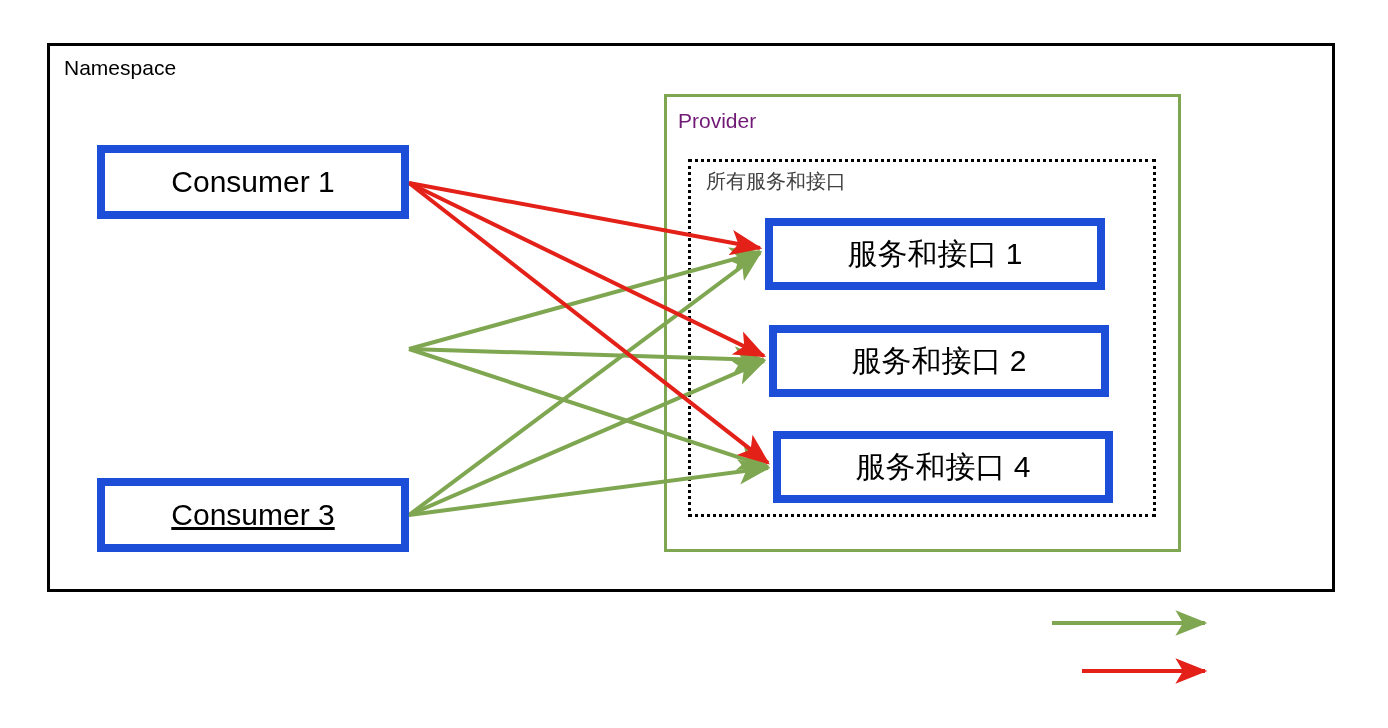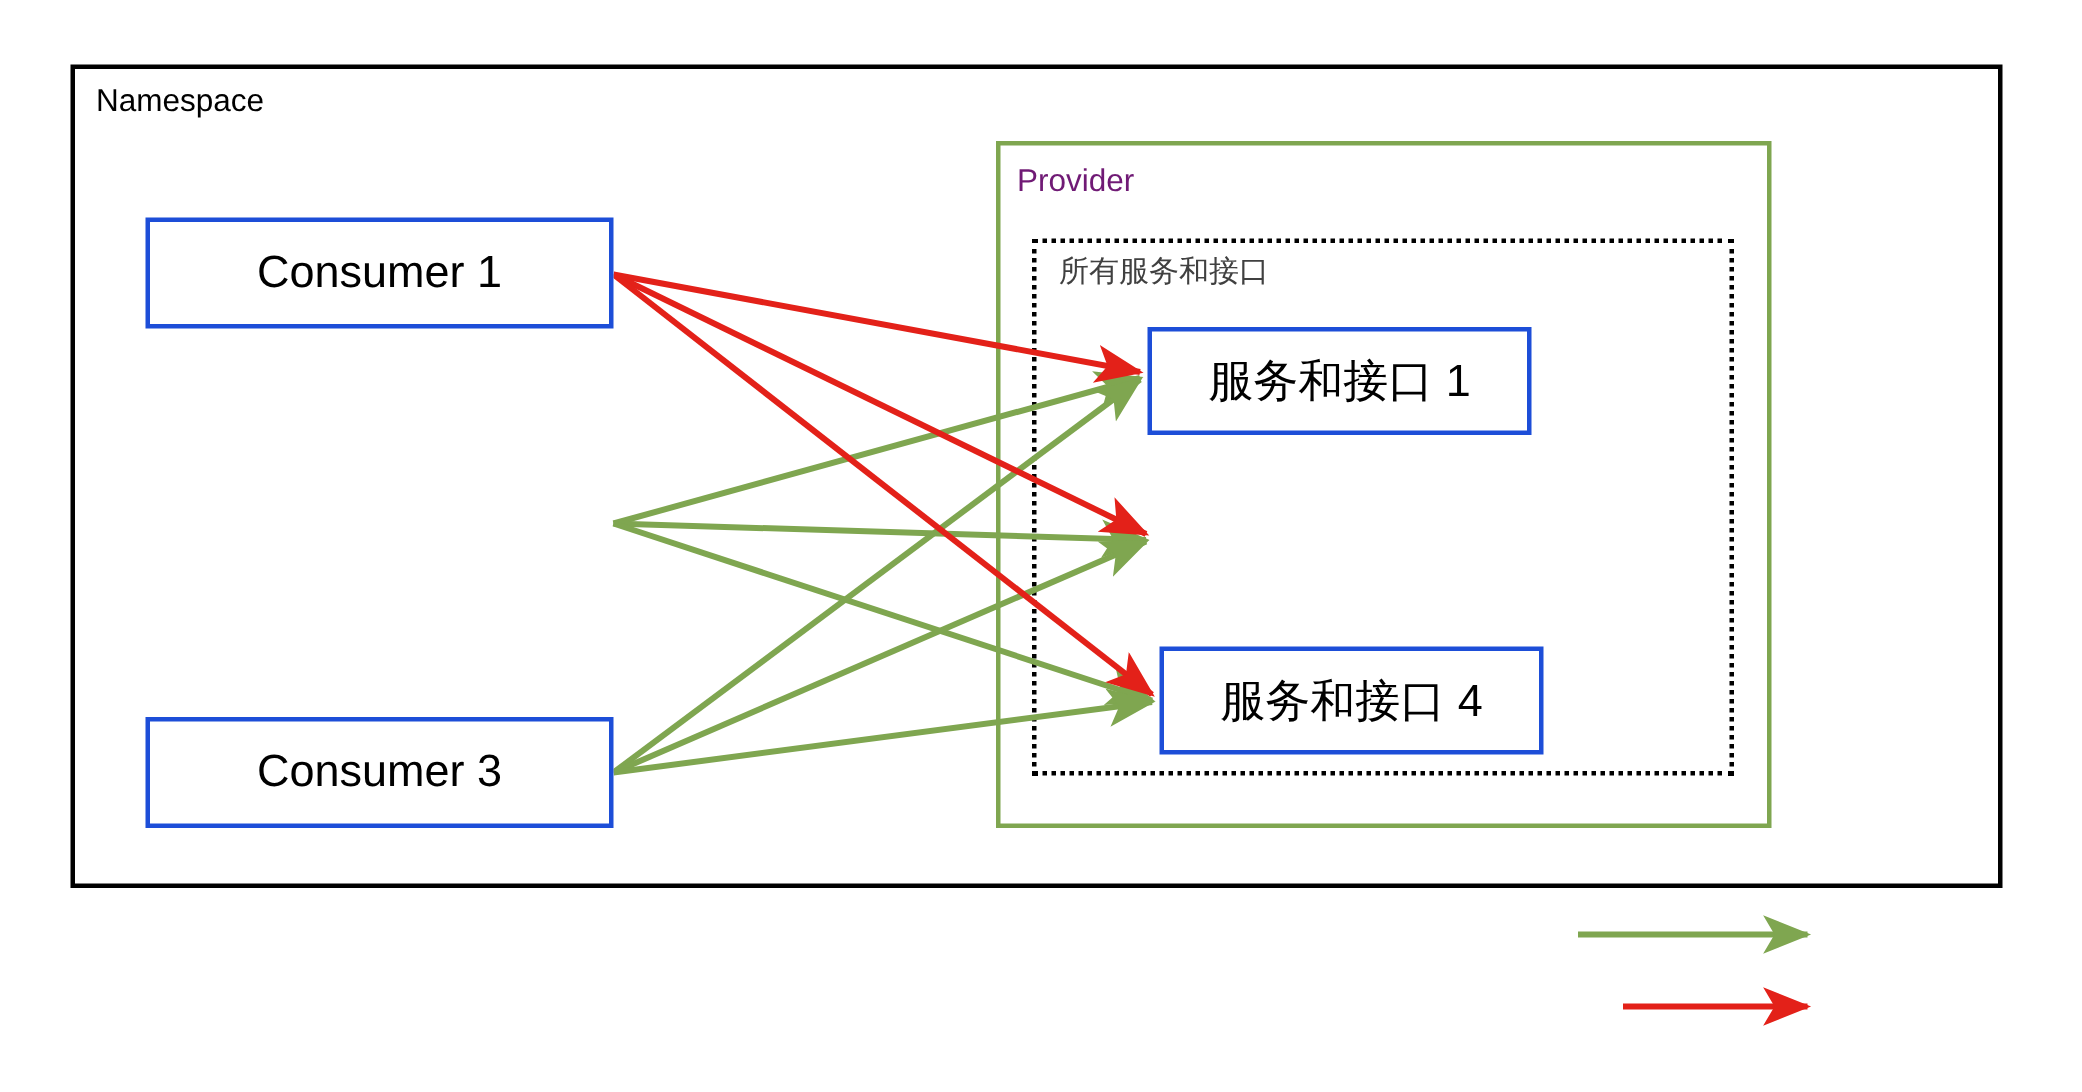--- a/index.html
+++ b/index.html
@@ -77,41 +77,41 @@
     top: 156px;
     font-size: 20px;
     line-height: 26px;
     color: #404040;
     white-space: nowrap;
   }
 
   
   .node {
     position: absolute;
-    border: 3px solid #1d4ed8;
+    border: 8px solid #1d4ed8;
     box-sizing: border-box;
     background: #ffffff;
     display: flex;
     align-items: center;
     justify-content: center;
     text-align: center;
     color: #000000;
   }
   .consumer {
     left: 97px;
     width: 312px;
     height: 74px;
     font-size: 30px;
   }
   .consumer-1 { top: 133px; }
   .consumer-2 { top: 300px; }
-  .consumer-3 { top: 466px; }
+  .consumer-3 { top: 466px; text-decoration: underline; }
 
   .service {
-    width: 256px;
+    width: 340px;
     height: 72px;
     font-size: 30px;
   }
   .service-1 { left: 765px; top: 206px; }
   .service-2 { left: 769px; top: 313px; }
   .service-3 { left: 773px; top: 419px; }
 
   
   #arrows {
     position: absolute;
@@ -202,18 +202,21 @@
   <div class="node consumer consumer-1">
     <span>Consumer 1</span>
   </div>
   <div class="node consumer consumer-3">
     <span>Consumer 3</span>
   </div>
 
   <div class="node service service-1">
     <span>服务和接口 1</span>
   </div>
+  <div class="node service service-2">
+    <span>服务和接口 2</span>
+  </div>
   <div class="node service service-3">
     <span>服务和接口 4</span>
   </div>
 
 
 </div>
 
 </body></html>

